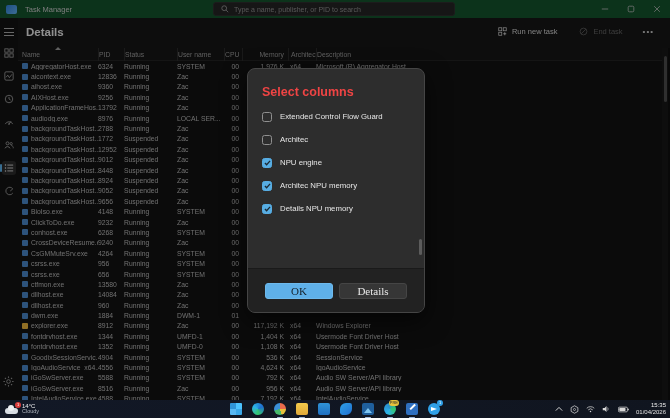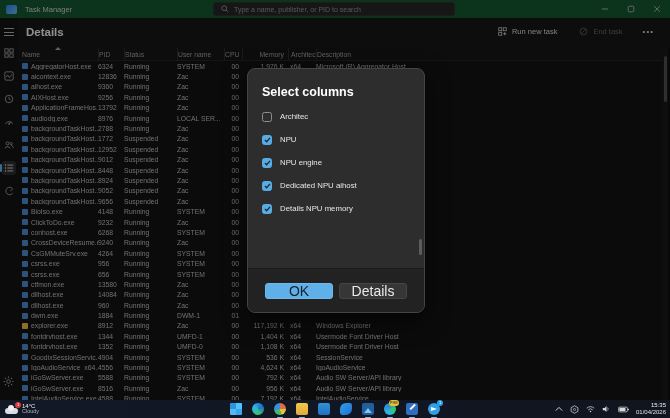--- a/index.html
+++ b/index.html
@@ -60,31 +60,31 @@
   
   .win-scroll { position:absolute; right:2px; top:48px; width:6px; height:352px; background:#171717; }
   .win-scroll .thumb { position:absolute; left:1.5px; top:8px; width:3px; height:46px; border-radius:2px; background:#4c4c4c; }
 
   
   .dim { position:absolute; left:0; top:0; width:670px; height:400px; background:rgba(0,0,0,0.38); }
 
   
   .dialog { position:absolute; left:247px; top:68px; width:178px; height:245px; background:#2d2d2d;
     border:1px solid #454545; border-radius:8px; box-shadow:0 8px 24px rgba(0,0,0,0.6); overflow:hidden; }
-  .dlg-title { margin:16px 0 6px 14px; font-size:12.5px; font-weight:700; color:#ffffff; }
+  .dlg-title { margin:16px 0 6px 14px; font-size:12.5px; font-weight:700; color:#ef4444; }
   .dlg-list { padding-left:14px; }
   .dlg-item { display:flex; align-items:center; gap:8px; height:23px; }
   .cbox { width:10px; height:10px; border-radius:2.5px; border:1px solid #8f8f8f; background:transparent; flex:none;
     display:flex; align-items:center; justify-content:center; }
   .cbox.checked { background:#57ade3; border-color:#57ade3; }
   .dlg-label { font-size:7.8px; color:#e6e6e6; }
   .dlg-scroll { position:absolute; right:2px; top:170px; width:3px; height:16px; border-radius:2px; background:#5c5c5c; }
   .dlg-footer { position:absolute; left:0; bottom:0; width:100%; height:44px; background:#222222;
     border-top:1px solid #1a1a1a; display:flex; align-items:center; justify-content:center; gap:6px; }
-  .dlg-btn { width:68px; height:16px; border-radius:3px; font-size:14px; display:flex; align-items:center; justify-content:center; }
+  .dlg-btn { width:68px; height:16px; border-radius:3px; font-size:11px; display:flex; align-items:center; justify-content:center;font-family:Liberation Serif, serif; }
   .dlg-btn.primary { background:#5fb0e8; color:#15212b; border:1px solid #6db9ec; }
   .dlg-btn.secondary { background:#363636; color:#eaeaea; border:1px solid #454545; }
 
   
   .taskbar { position:absolute; left:0; top:400px; width:670px; height:18px;
     background:linear-gradient(90deg,#121826,#10151f); display:flex; align-items:center; }
   .weather { display:flex; align-items:center; gap:4px; margin-left:5px; }
   .cloud { position:relative; width:13px; height:9px; }
   .cloud::before { content:""; position:absolute; left:0; bottom:0; width:13px; height:6px; border-radius:4px; background:#d8dde4; }
   .cloud::after { content:""; position:absolute; left:3px; top:0; width:6px; height:6px; border-radius:50%; background:#eef1f5; }
@@ -717,45 +717,41 @@
       <div class="thumb"></div>
     </div>
 
   <div class="dim"></div>
 
   <div class="dialog">
     <div class="dlg-title">Select columns</div>
     <div class="dlg-list" id="dlg-list">
         <div class="dlg-item">
           <span class="cbox"></span>
+          <span class="dlg-label">Extended Control Flow Guard</span>
+        </div>
+        <div class="dlg-item">
+          <span class="cbox"></span>
           <span class="dlg-label">Architec</span>
         </div>
         <div class="dlg-item">
           <span class="cbox checked">
             <svg width="7" height="6" viewBox="0 0 8 7">
               <polyline points="1,3.5 3,5.5 7,1" fill="none" stroke="#1c2a35" stroke-width="1.5"></polyline>
             </svg>
           </span>
-          <span class="dlg-label">NPU</span>
+          <span class="dlg-label">NPU engine</span>
         </div>
         <div class="dlg-item">
           <span class="cbox checked">
             <svg width="7" height="6" viewBox="0 0 8 7">
               <polyline points="1,3.5 3,5.5 7,1" fill="none" stroke="#1c2a35" stroke-width="1.5"></polyline>
             </svg>
           </span>
-          <span class="dlg-label">NPU engine</span>
-        </div>
-        <div class="dlg-item">
-          <span class="cbox checked">
-            <svg width="7" height="6" viewBox="0 0 8 7">
-              <polyline points="1,3.5 3,5.5 7,1" fill="none" stroke="#1c2a35" stroke-width="1.5"></polyline>
-            </svg>
-          </span>
-          <span class="dlg-label">Dedicated NPU aihost</span>
+          <span class="dlg-label">Architec NPU memory</span>
         </div>
         <div class="dlg-item">
           <span class="cbox checked">
             <svg width="7" height="6" viewBox="0 0 8 7">
               <polyline points="1,3.5 3,5.5 7,1" fill="none" stroke="#1c2a35" stroke-width="1.5"></polyline>
             </svg>
           </span>
           <span class="dlg-label">Details NPU memory</span>
         </div>
       </div>

